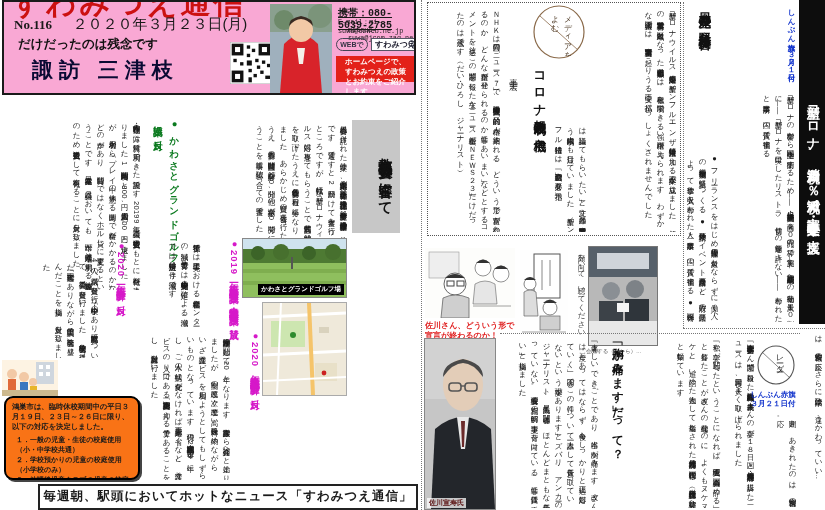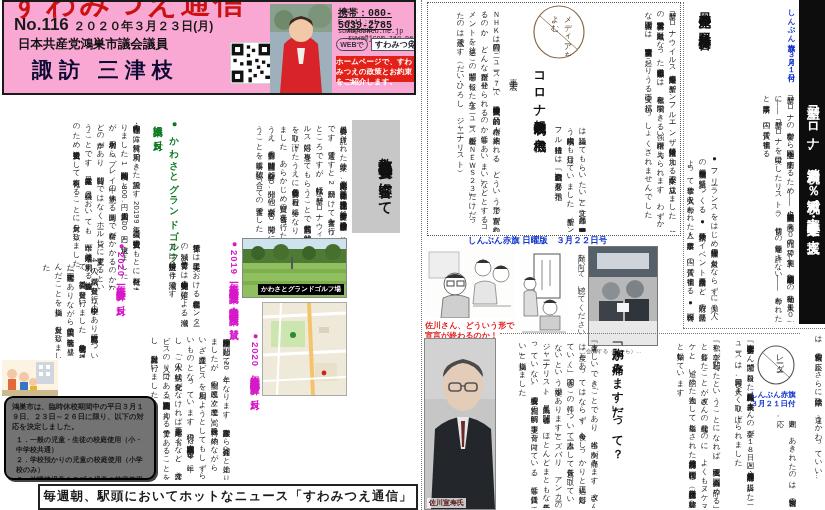--- a/index.html
+++ b/index.html
@@ -17,24 +17,24 @@
   svg{display:block;}
 </style>
 </head>
 <body>
 
 <div id="stage">
 
   <div class="abs" style="left:2px;top:0;width:414px;height:95px;border:2px solid #1a1a1a;overflow:hidden;background:#f9a8d4;">
     <div class="abs" style="left:8px;top:-19px;font-size:30px;font-weight:bold;color:#cc1111;letter-spacing:3px;white-space:nowrap;">すわみつえ通信</div>
     <div class="abs" style="left:10px;top:13px;white-space:nowrap;">
-      <span style="font-size:17px;font-weight:bold;">No.116</span>
-      <span style="font-size:12px;font-weight:bold;margin-left:0;">２０２０年３月２３日(月)</span>
-    </div>
-    <div class="abs" style="left:14px;top:34px;font-size:12.5px;font-weight:bold;color:#111;">日本共産党鴻巣市議会議員</div>
+      <span style="font-size:13px;font-weight:bold;font-family:Liberation Serif, serif;">No.116</span>
+      <span style="font-size:15px;font-weight:normal;margin-left:16px;">２０２０年３月２３日(月)</span>
+    </div>
+    <div class="abs" style="left:14px;top:34px;font-size:12.5px;font-weight:bold;color:#111;">だけだったのは残念です</div>
     <div class="abs" style="left:28px;top:54px;font-size:21px;font-weight:bold;letter-spacing:6px;color:#0a0a33;">諏訪 三津枝</div>
 
     <div class="abs" style="left:226px;top:40px;width:42px;height:42px;">
       <svg width="42" height="42" viewBox="0 0 25 25">
         <rect width="25" height="25" fill="#fff" stroke="#999" stroke-width="0.5"></rect>
         <g fill="#111">
           <rect x="1" y="1" width="7" height="7"></rect>
             <rect x="17" y="1" width="7" height="7"></rect>
             <rect x="1" y="17" width="7" height="7"></rect>
           <rect x="3" y="3" width="3" height="3" fill="#fff"></rect>
@@ -79,21 +79,21 @@
     <div class="abs" style="left:332px;top:36px;width:32px;height:13px;border:1.2px solid #445;border-radius:7px;font-size:7px;font-weight:bold;text-align:center;line-height:11px;color:#334;">WEBで</div>
     <div class="abs" style="left:367px;top:36px;width:46px;height:13px;border:1.5px solid #556;background:#fff;">
       <span style="font-size:8px;font-weight:bold;color:#223;display:block;text-align:right;line-height:11px;">すわみつえ</span>
     </div>
     <div class="abs" style="left:404px;top:38px;width:9px;height:9px;">
       <svg width="9" height="9" viewBox="0 0 10 10">
           <circle cx="4" cy="4" r="3" fill="none" stroke="#334" stroke-width="1.2"></circle>
           <line x1="6.2" y1="6.2" x2="9" y2="9" stroke="#334" stroke-width="1.4"></line>
         </svg>
     </div>
-    <div class="abs" style="left:332px;top:54px;width:82px;height:26px;background:#e32119;color:#fff;font-size:7.5px;font-weight:bold;line-height:1.35;padding:1px 0;">ホームページで、すわみつえの政策とお約束をご紹介します。</div>
+    <div class="abs" style="left:332px;top:54px;width:82px;height:26px;background:#e32119;color:#fff;font-size:7.5px;font-weight:bold;line-height:1.35;padding:1px 9px;">ホームページで、すわみつえの政策とお約束をご紹介します。</div>
   </div>
 
 
   <div class="abs headv" style="left:352px;top:120px;width:48px;height:113px;background:#c7c7c7;color:#111;font-size:14px;line-height:22px;padding:6px 3px;text-align:center;">文教福祉常任委員会の審査にて</div>
   <div class="abs bodyv" style="left:206px;top:120px;width:143px;height:118px;">当委員会に付託された案件は、条例改定議案、一般会計補正予算、介護保険補正予算、一般会計新年度予算、介護保険新年度予算の5件です。通常ですと、2日間かけて審査を行うところですが、執行部に新型コロナウィルス対応に専念してもらうことで代表質問と一般質問を取り下げたうえに各常任委員会の日程も半分になりました。あらかじめ質疑の通告を行ったうえ、各委員の質疑時間は一般会計が30分間、他の議案が10分間で行うことを事前に確認し合っての審査でした。</div>
 
   <div class="abs headv" style="left:146px;top:118px;width:36px;height:148px;color:#0b7a1f;font-size:9.5px;line-height:16px;">●かわさとグランドゴルフ利用料金改定議案に反対</div>
   <div class="abs bodyv" style="left:4px;top:118px;width:138px;height:172px;">市内在住・在勤の方は無料で利用できた施設です。2019年9月議会で「受益者負担」のもとに有料化が決まりました。1時間団体利用だと800円、個人利用で100円と決定しましたが、利用者から「プレイ中の休憩する時間まで料金がかかるのか」などの声があり、時間貸しではなくホール貸しに変更するということです。日本共産党は9月議会においても、市民が健康増進に利用する体育施設を「施設維持管理のため受益者負担」として有料化することに反対を致しました。</div>
 
   <div class="abs headv" style="left:204px;top:238px;width:36px;height:160px;color:#d619c9;font-size:9.5px;line-height:12px;">●2019年度一般会計補正予算議案と介護保険補正予算議案に賛成</div>
@@ -147,21 +147,21 @@
         <rect x="44" y="12" width="4" height="4" fill="#fff"></rect>
       <circle cx="10" cy="14" r="5" fill="#f2c9a6"></circle>
         <rect x="6" y="19" width="8" height="11" fill="#e06a3a"></rect>
       <circle cx="22" cy="17" r="5" fill="#f2c9a6"></circle>
         <rect x="18" y="22" width="8" height="10" fill="#3a76c0"></rect>
       <circle cx="31" cy="22" r="4" fill="#f2c9a6"></circle>
         <rect x="28" y="26" width="7" height="8" fill="#e8b52a"></rect>
       <rect y="30" width="56" height="6" fill="#cdb98e"></rect>
     </svg>
   </div>
-  <div class="abs" style="left:4px;top:396px;width:152px;height:84px;border:2px solid #000;border-radius:9px;padding:4px 6px;overflow:hidden;background:#737373;box-shadow:2px 2px 0 #444;">
+  <div class="abs" style="left:4px;top:396px;width:136px;height:84px;border:2px solid #000;border-radius:9px;padding:4px 6px;overflow:hidden;background:#f97316;box-shadow:2px 2px 0 #444;">
     <div style="font-size:7.3px;font-weight:bold;line-height:1.4;">鴻巣市は、臨時休校期間中の平日３月１９日、２３日～２６日に限り、以下の対応を決定しました。</div>
     <div style="font-size:7px;font-weight:bold;line-height:1.45;margin-top:2px;padding-left:4px;">１．一般の児童・生徒の校庭使用（小・中学校共通）</div>
     <div style="font-size:7px;font-weight:bold;line-height:1.45;padding-left:4px;">２．学校預かりの児童の校庭使用（小学校のみ）</div>
     <div style="font-size:7px;font-weight:bold;line-height:1.45;padding-left:4px;">３．放課後児童クラブの児童の校庭使用（小学校のみ）</div>
   </div>
 
   <div class="abs" style="left:38px;top:484px;width:380px;height:26px;border:2px solid #222;font-size:12.5px;font-weight:bold;text-align:center;line-height:1.6;letter-spacing:1px;overflow:hidden;">毎週朝、駅頭においてホットなニュース「すわみつえ通信」をお届けします</div>
 
   <div class="abs dotted-v" style="left:421px;top:0;height:510px;width:0;"></div>
 
@@ -171,21 +171,20 @@
     <svg width="54" height="56" viewBox="0 0 54 56">
       <ellipse cx="27" cy="28" rx="25" ry="26" fill="none" stroke="#8a6a4a" stroke-width="1.2"></ellipse>
       <line x1="8" y1="12" x2="46" y2="46" stroke="#8a6a4a" stroke-width="0.8"></line>
     </svg>
     <div class="abs v" style="left:14px;top:6px;width:28px;height:46px;font-size:8px;color:#54402c;line-height:13px;overflow:hidden;">メディアをよむ</div>
   </div>
   <div class="abs headv" style="left:528px;top:64px;width:22px;height:152px;font-size:12.5px;line-height:20px;color:#111;">コロナ報道統制の危機</div>
   <div class="abs v" style="left:506px;top:72px;width:14px;height:50px;font-size:8.5px;color:#222;">臺 宏士</div>
   <div class="abs bodyv" style="left:552px;top:122px;width:36px;height:110px;">は議論してもらいたい」と注文。各局は緊急事態宣言に伴う人権制限にも注目していました。新型インフル特措法には、「総合調整」や「必要な指示」</div>
   <div class="abs bodyv" style="left:430px;top:6px;width:72px;height:226px;">ＮＨＫは同日の「ニュース７」で、山田健太専修大教授の「目的的に人権が約束される。どういう形で宣言が終わるのか、どんな措置が発せられるのか非常にあいまい」などとするコメントを放送。この問題を報じた主なニュース番組が「ＮＥＷＳ２３」だけだったのは残念です。（だい・ひろし　ジャーナリスト）</div>
-  <div class="abs bluecap" style="left:468px;top:235px;width:172px;height:11px;font-size:8.5px;overflow:hidden;">しんぶん赤旗 日曜版　３月２２日号</div>
 
   <div class="abs" style="left:425px;top:248px;width:90px;height:70px;overflow:hidden;background:#fff;">
     <svg width="90" height="70" viewBox="0 0 90 70">
       <rect width="90" height="70" fill="#fdfdfb"></rect>
       <rect x="4" y="4" width="30" height="26" fill="#eee" stroke="#999" stroke-width="0.6"></rect>
       <circle cx="30" cy="36" r="11" fill="#fff" stroke="#666" stroke-width="1"></circle>
       <path d="M20 30 Q30 22 40 30" fill="#333"></path>
       <rect x="22" y="33" width="7" height="5" fill="none" stroke="#444" stroke-width="1"></rect>
       <rect x="32" y="33" width="7" height="5" fill="none" stroke="#444" stroke-width="1"></rect>
       <circle cx="58" cy="20" r="8" fill="#fff" stroke="#777" stroke-width="0.8"></circle>

